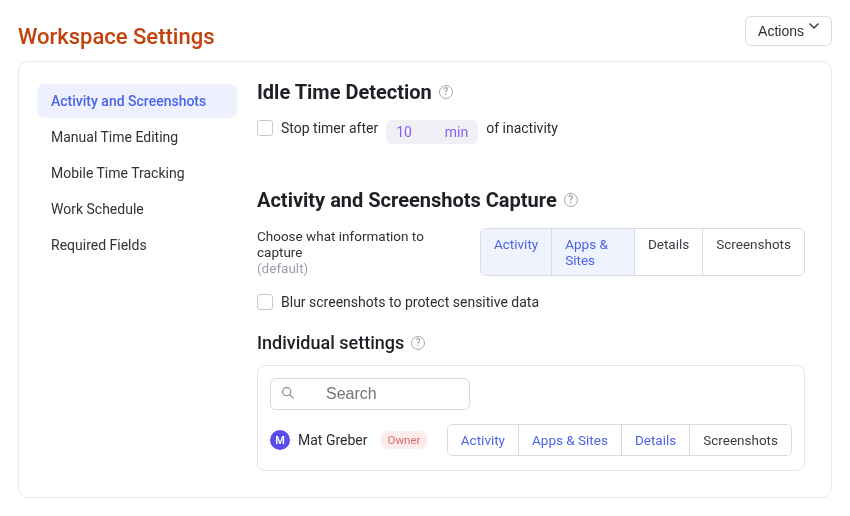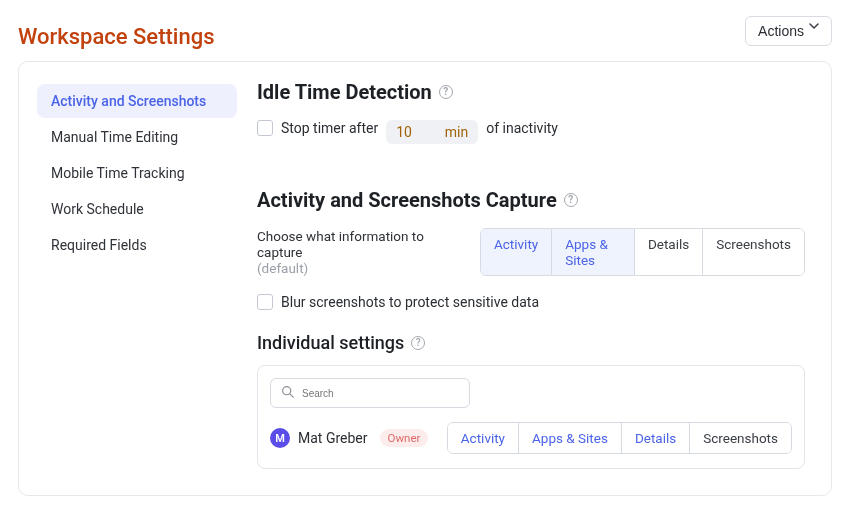--- a/index.html
+++ b/index.html
@@ -78,21 +78,21 @@
   }
   .row { display:flex; align-items:flex-start; gap: 8px; }
   .checkbox {
     width: 16px; height: 16px; border: 1.5px solid #c4c9d1; border-radius: 3px; background:#fff; cursor:pointer;
   }
   .min-input {
     display:flex; align-items:center; gap:6px;
     background:#eff1f5; border-radius:6px; padding:4px 10px;
     color:#8a8f98; width: 92px; justify-content:space-between;
   }
-  .muted { color:#a16207; }
+  .muted { color:#8b5cf6; }
   .sec-gap { height: 44px; }
 
   .desc { font-size: 13.5px; color:#2f3238; }
   .desc .sub { color:#9aa0a9; }
 
   .seg {
     display:flex; border:1px solid #d6daE1; border-radius:6px; overflow:hidden;
   }
   .seg .seg-btn {
     padding: 7px 13px; font-size:13.5px; cursor:pointer; border-right:1px solid #d6dae1;
@@ -113,21 +113,21 @@
   .ind-panel {
     border:1px solid #e2e5eb; border-radius:8px; padding:12px 12px 14px 12px;
   }
   .search-box {
     display:flex; align-items:center; gap:8px;
     border:1px solid #d6dae1; border-radius:6px; padding:6px 10px;
     width: 200px; color:#9aa0a9;
   }
   .search-box svg { width:13px; height:13px; fill:#8a8f98; }
   .search-box input {
-    border:none; outline:none; font-size:10px; color:#6d28d9; width:100%; background:transparent;
+    border:none; outline:none; font-size:16px; color:#6d28d9; width:100%; background:transparent;margin-left:24px;
   }
   .user-row {
     display:flex; justify-content:space-between; align-items:center; margin-top:14px;
   }
   .user-left { display:flex; align-items:center; gap:8px; }
   .avatar {
     width:20px; height:20px; border-radius:50%; background:#5b4ee8; color:#fff;
     display:flex; align-items:center; justify-content:center; font-size:11px; font-weight:600;
   }
   .owner-badge {

